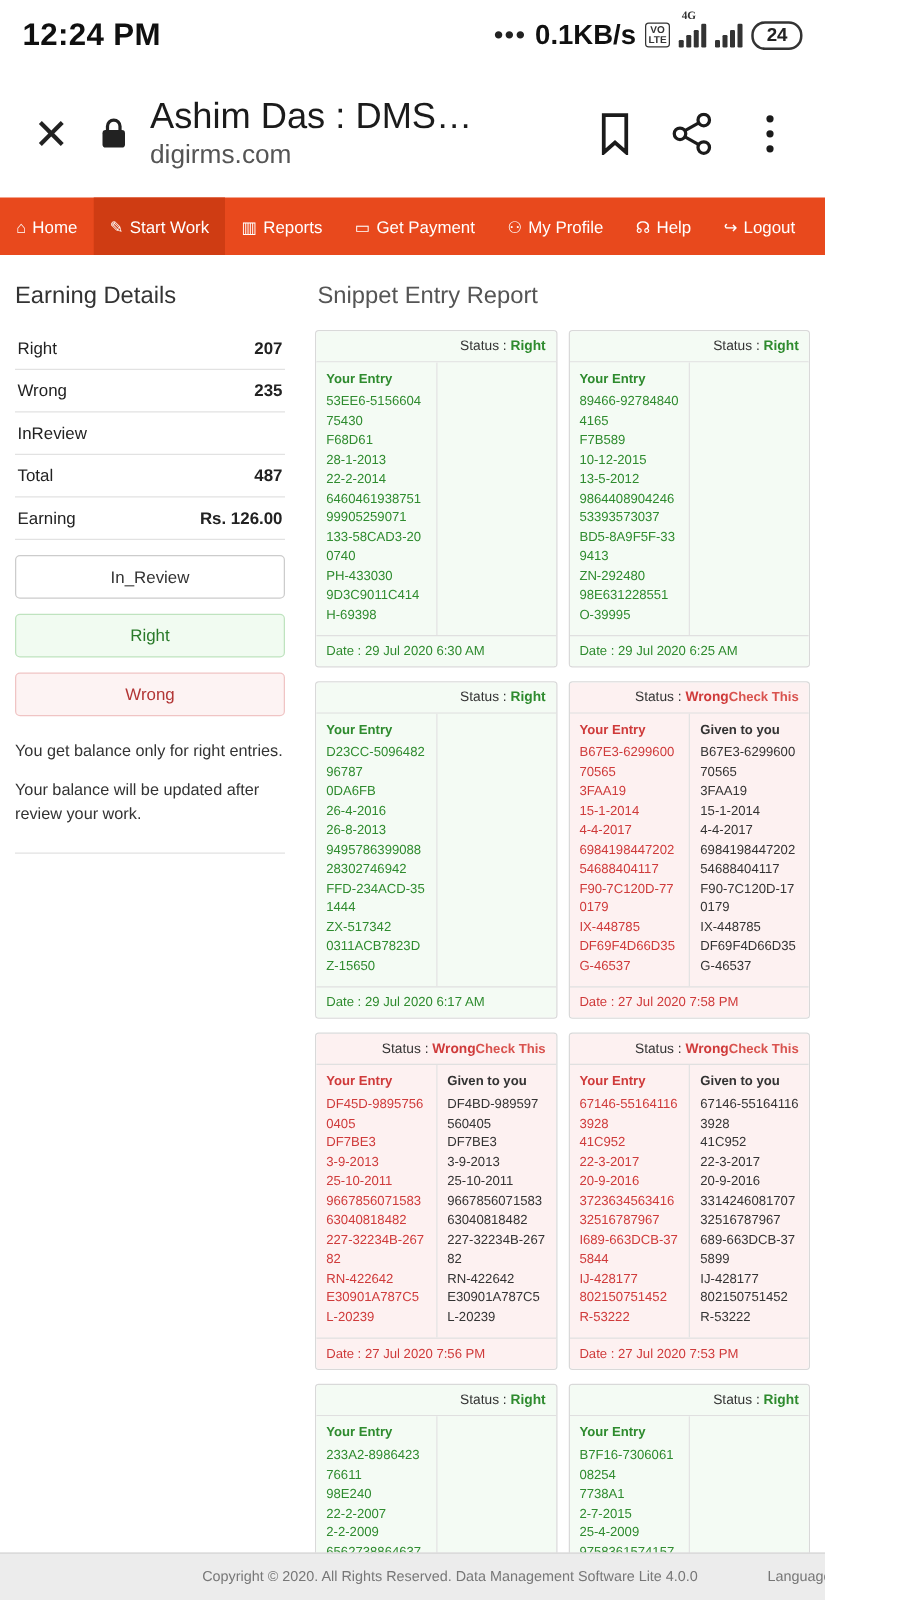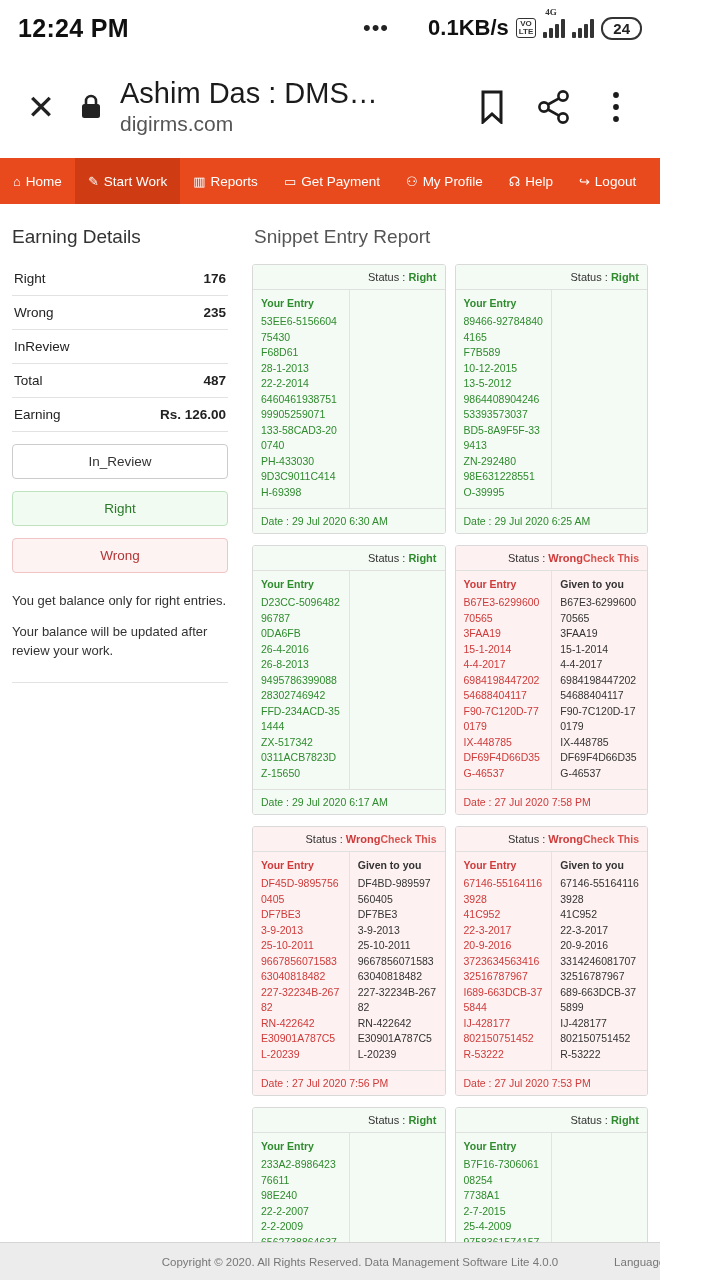--- a/index.html
+++ b/index.html
@@ -23,21 +23,21 @@
     font-weight: bold;
     color: #101010;
     letter-spacing: 0.3px;
   }
   .status-right {
     display: flex;
     align-items: center;
     gap: 7px;
   }
   .dots-ind { font-size: 22px; color: #222; letter-spacing: 1px; line-height: 1;}
-  .netspeed { font-size: 22px; font-weight: bold; color: #101010; margin-left: 32px; }
+  .netspeed { font-size: 22px; font-weight: bold; color: #101010; }
   .volte {
     display: inline-flex; flex-direction: column; align-items: center;
     font-size: 8px; line-height: 8px; font-weight: bold; color: #333;
     border: 1.5px solid #333; border-radius: 3px; padding: 1px 2px;
   }
   .sig-wrap { display: flex; align-items: flex-end; position: relative; }
   .sig-label { font-size: 9px; font-weight: bold; color: #333; position: absolute; top: -12px; left: 2px; font-family: Liberation Serif, serif;}
   .bars { display: flex; align-items: flex-end; gap: 2px; height: 19px; }
   .bars i { display: block; width: 4px; background: #333; border-radius: 1px; }
   .bars i:nth-child(1) { height: 6px; }
@@ -296,21 +296,21 @@
     </div>
   </div>
 
   <div class="content">
 
     <div class="left-pane">
       <div class="pane-title">Earning Details</div>
 
       <div class="stat-row">
         <span>Right</span>
-        <span class="v">176</span>
+        <span class="v">207</span>
       </div>
       <div class="stat-row">
         <span>Wrong</span>
         <span class="v">235</span>
       </div>
       <div class="stat-row">
         <span>InReview</span>
         <span class="v"></span>
       </div>
       <div class="stat-row">

